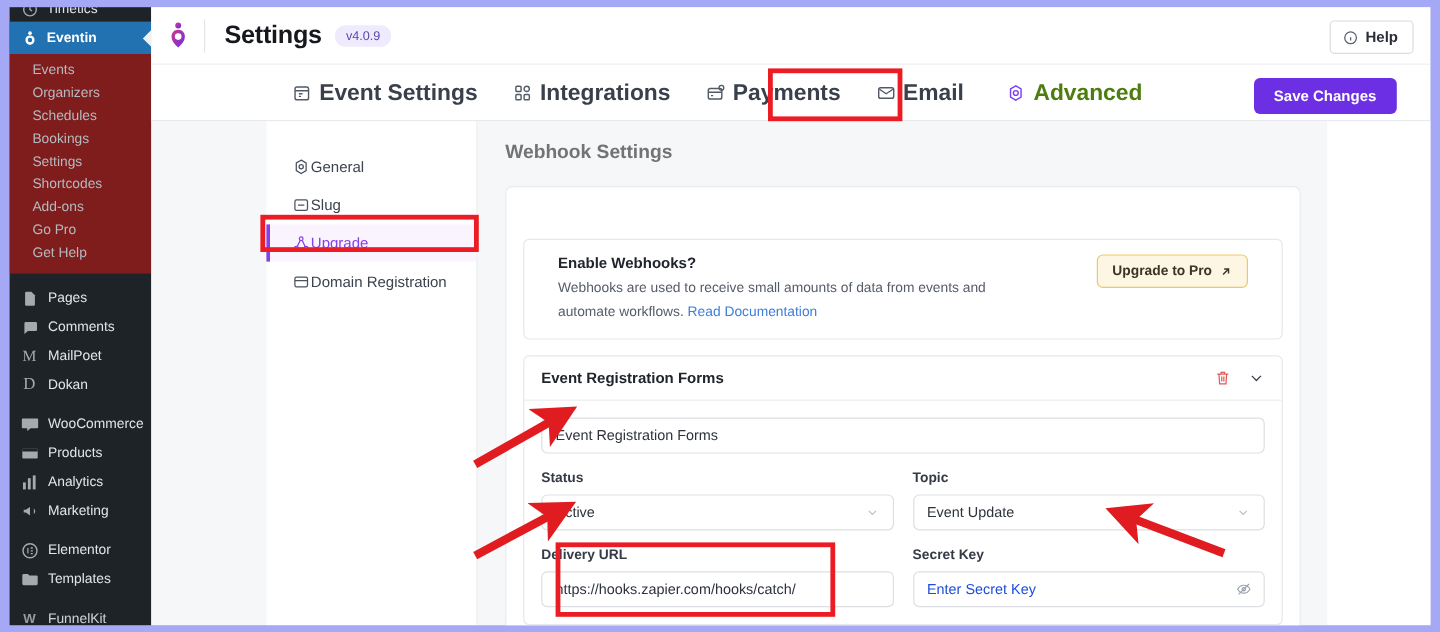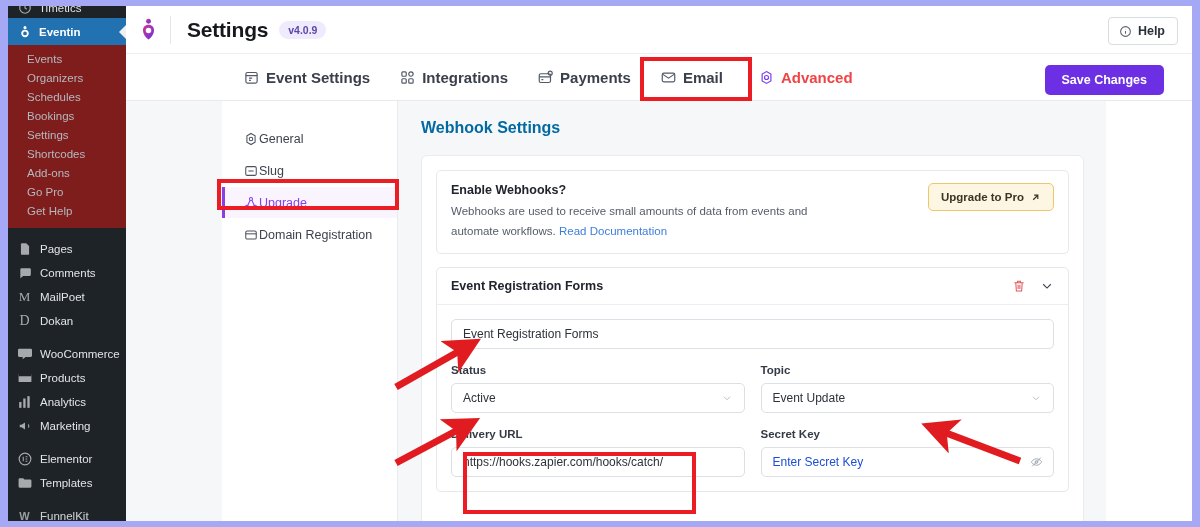--- a/index.html
+++ b/index.html
@@ -80,21 +80,21 @@
     width: 44px; display:flex; align-items:center; justify-content:center;
     height: 48px;
   }
   #logo-divider { width:1px; height:28px; background:#e4e6ea; }
   #app-title {
     margin-left: 16px; font-size: 21px; font-weight: 700; color: #16181d;
     letter-spacing: -0.2px;
   }
   #version-badge {
     margin-left: 11px; background: #efeafd; color: #5a48a8;
-    font-size: 10.5px; font-weight: 700;
+    font-size: 10.5px; font-weight: 400;
     padding: 3px 9px; border-radius: 11px;
   }
   #help-btn {
     position: absolute; right: 14px; top: 11px;
     display: flex; align-items: center; gap: 6px;
     border: 1px solid #d9dce1; border-radius: 4px;
     background: #fff; color: #2b2f38;
     font-size: 12.5px; font-weight: 600;
     padding: 6px 12px 6px 10px;
   }
@@ -104,25 +104,25 @@
     position: absolute; left: 0; top: 48px; width: 1066px; height: 47px;
     background: #ffffff;
     border-bottom: 1px solid #e7e9ed;
   }
   #tabs {
     position: absolute; left: 116px; top: 0; height: 47px;
     display: flex; align-items: center; gap: 26px;
   }
   .tab {
     display: flex; align-items: center; gap: 7px;
-    font-size: 15px; font-weight: 600; color: #3a404b;
+    font-size: 19px; font-weight: 600; color: #3a404b;
     height: 47px; padding: 0 2px;
   }
   .tab .t-ico { color:#525a68; display:flex; }
-  .tab.active { color: #ef4444; text-align: center; }
+  .tab.active { color: #4d7c0f; text-align: center; }
   .tab.active .t-ico { color: #7a3ff0; }
   #save-btn {
     position: absolute; right: 28px; top: 11px;
     background: #6d2fe3; color: #fff;
     font-size: 12.5px; font-weight: 700;
     padding: 8px 17px; border-radius: 5px; border: none;
   }
 
   
   #body-area {
@@ -150,34 +150,35 @@
   #content {
     position: absolute; left: 273px; top: 0; width: 707px; height: 420px;
     background: #f6f7f9;
     padding: 18px 22px 0 22px;
   }
   #panel-right-white {
     position: absolute; left: 980px; top: 0; width: 126px; height: 420px;
     background: #ffffff;
   }
   #page-heading {
-    font-size: 16px; font-weight: 700; color: #0369a1; margin-bottom: 18px;
+    font-size: 16px; font-weight: 700; color: #737373; margin-bottom: 18px;
   }
   #card {
     background: #ffffff;
     border: 1px solid #e9ebef;
     border-radius: 6px;
     padding: 14px;
     height: 370px;
   }
   #enable-box {
     border: 1px solid #e6e8ec; border-radius: 5px;
-    padding: 12px 14px;
+    padding: 12px 28px;
     display: flex; align-items: flex-start; justify-content: space-between;
     gap: 14px;
+    margin-top: 29px;
   }
   #enable-title { font-size: 12.5px; font-weight: 600; color: #20242d; margin-bottom: 5px; }
   #enable-desc { font-size: 11.5px; color: #555c69; line-height: 1.7; max-width: 370px; }
   #doc-link { color: #3e7ddb; }
   #upgrade-btn {
     flex: 0 0 auto;
     background: #fdf6e3; border: 1px solid #ecc86a; border-radius: 5px;
     color: #3a3524; font-size: 11.5px; font-weight: 700;
     padding: 7px 12px;
     display: flex; align-items: center; gap: 6px;

